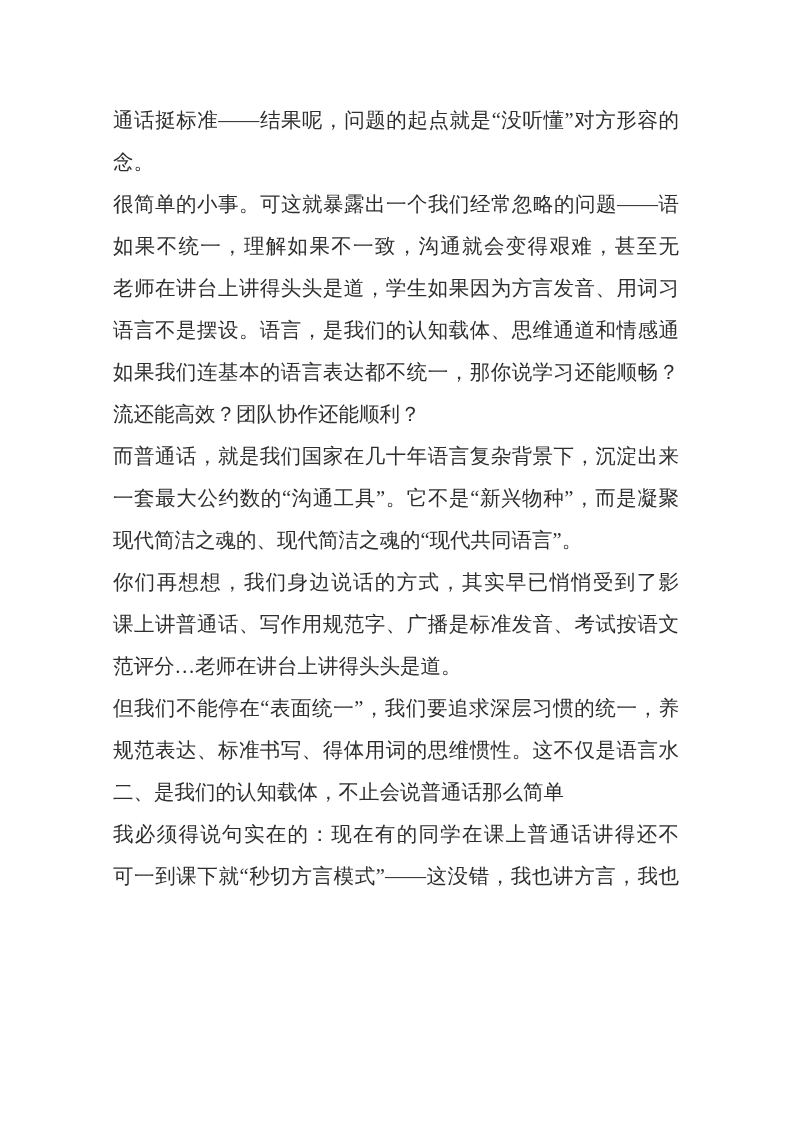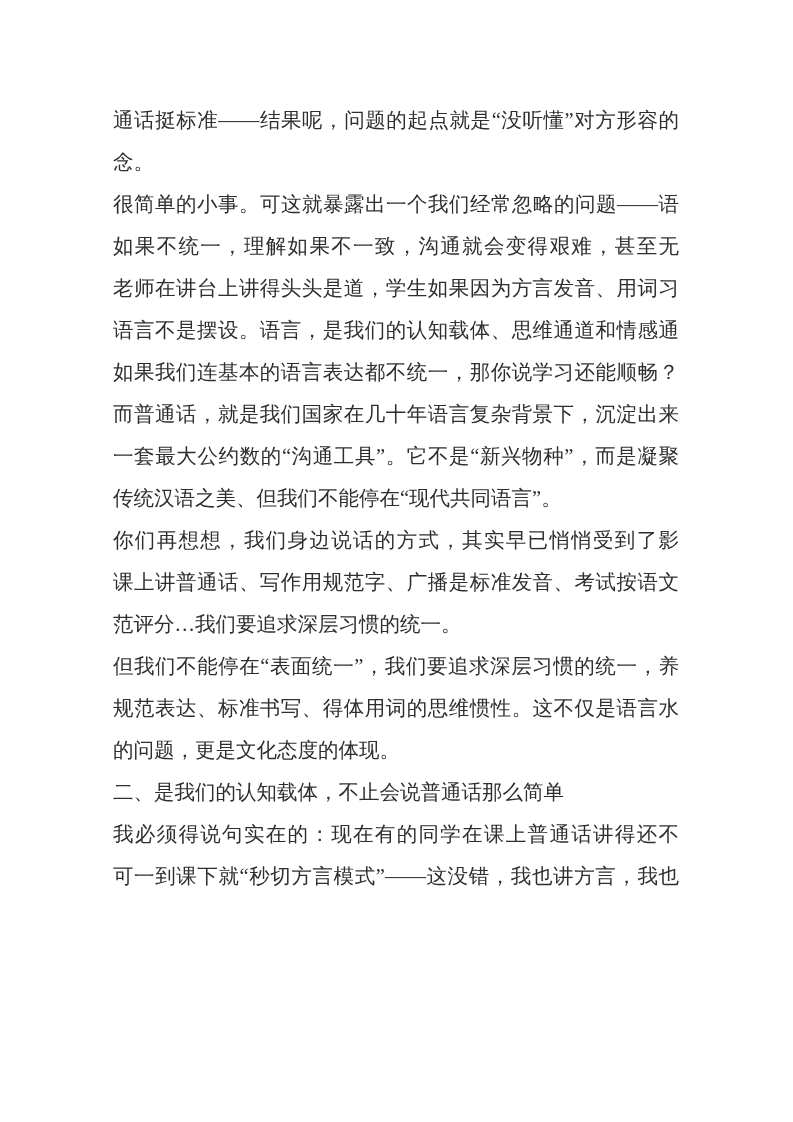--- a/index.html
+++ b/index.html
@@ -42,26 +42,26 @@
 
 <div class="page">
   <div class="page-content">
       <div class="text-line justify">通话挺标准——结果呢，问题的起点就是“没听懂”对方形容的概</div>
       <div class="text-line">念。</div>
       <div class="text-line justify">很简单的小事。可这就暴露出一个我们经常忽略的问题——语言</div>
       <div class="text-line justify">如果不统一，理解如果不一致，沟通就会变得艰难，甚至无效。</div>
       <div class="text-line justify">老师在讲台上讲得头头是道，学生如果因为方言发音、用词习惯、</div>
       <div class="text-line justify">语言不是摆设。语言，是我们的认知载体、思维通道和情感通道。</div>
       <div class="text-line justify">如果我们连基本的语言表达都不统一，那你说学习还能顺畅？交</div>
+      <div class="text-line">流还能高效？团队协作还能顺利？</div>
       <div class="text-line justify">而普通话，就是我们国家在几十年语言复杂背景下，沉淀出来的</div>
       <div class="text-line justify">一套最大公约数的“沟通工具”。它不是“新兴物种”，而是凝聚了</div>
-      <div class="text-line">传统汉语之美、但我们不能停在“现代共同语言”。</div>
+      <div class="text-line">现代简洁之魂的、现代简洁之魂的“现代共同语言”。</div>
       <div class="text-line justify">你们再想想，我们身边说话的方式，其实早已悄悄受到了影响：</div>
       <div class="text-line justify">课上讲普通话、写作用规范字、广播是标准发音、考试按语文规</div>
-      <div class="text-line">范评分…我们要追求深层习惯的统一。</div>
+      <div class="text-line">范评分…老师在讲台上讲得头头是道。</div>
       <div class="text-line justify">但我们不能停在“表面统一”，我们要追求深层习惯的统一，养成</div>
       <div class="text-line justify">规范表达、标准书写、得体用词的思维惯性。这不仅是语言水平</div>
-      <div class="text-line">的问题，更是文化态度的体现。</div>
       <div class="text-line">二、是我们的认知载体，不止会说普通话那么简单</div>
       <div class="text-line justify">我必须得说句实在的：现在有的同学在课上普通话讲得还不错，</div>
       <div class="text-line justify">可一到课下就“秒切方言模式”——这没错，我也讲方言，我也觉</div>
     </div>
 </div>
 
 </body></html>

